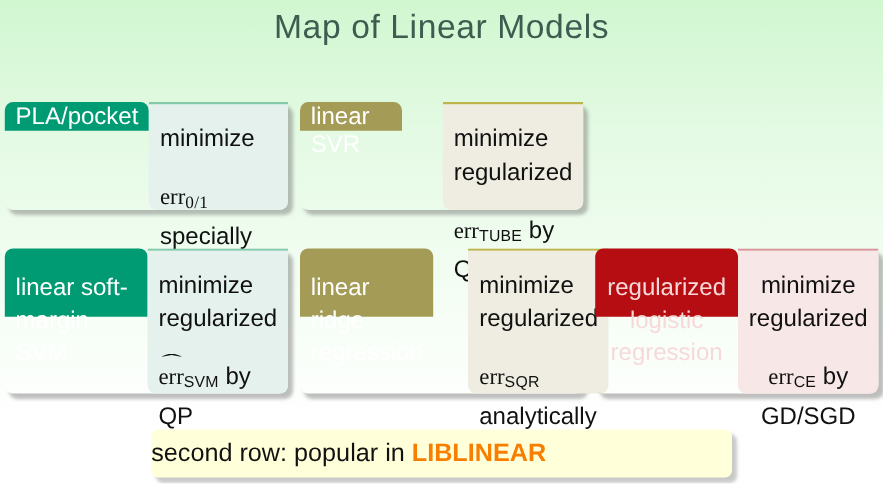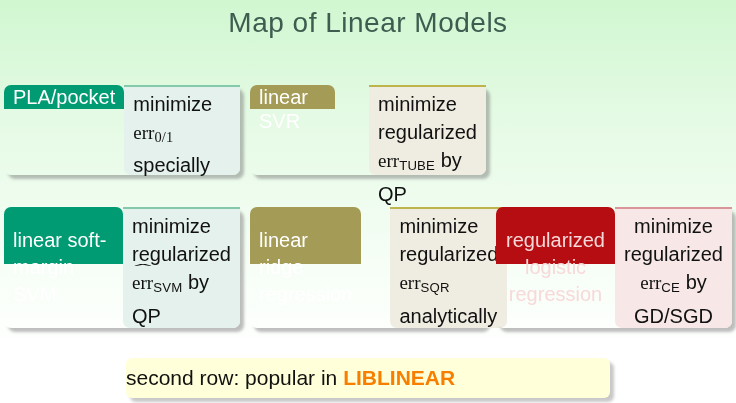--- a/index.html
+++ b/index.html
@@ -23,33 +23,33 @@
     box-shadow:4px 4px 3px rgba(110,110,110,0.45);
   }
   .box-header {
     font-size:20px; color:#ffffff; padding:0 9px;
     border-radius:7px 7px 0 0;
     white-space:pre-line;
   }
   .row1 .box-header { line-height:24px; height:24px; }
   .row2 .box-header { line-height:27px; height:57px; padding-top:20px; }
   .box-body {
-    flex:1; font-size:20px; line-height:28px; padding:3px 9px;
+    flex:1; font-size:20px; line-height:28px; padding:15px 9px;
     border-radius:0 0 7px 7px; color:#111111;
   }
 
   .green .box-header { background:#009b73; }
   .green .box-body   { background:#e4f1ec; border-top:2px solid #85c9ab; }
   .olive .box-header { background:#a49c56; }
   .olive .box-body   { background:#efede1; border-top:2px solid #bdb54b; }
   .red .box-header   { background:#b50d11; color:#f7d9d9; }
   .red .box-body     { background:#f7e7e7; border-top:2px solid #d9969a; }
 
   .err { font-family:"Liberation Serif", serif; font-size:0.95em; }
-  .err-wrap { position:relative; display:inline-block; }
+  .err-wrap { position:relative; display:inline-block;margin-top:20px; }
   .hat {
     position:absolute; left:50%; top:-0.40em;
     transform:translateX(-50%) scaleX(3.6);
     font-size:0.72em; line-height:1;
     font-family:"Liberation Serif", serif; color:#111;
   }
   .sub { font-size:0.66em; vertical-align:-0.22em; letter-spacing:0.2px; }
   .sub.serif { font-family:"Liberation Serif", serif; font-size:0.72em; }
 
   .note {

